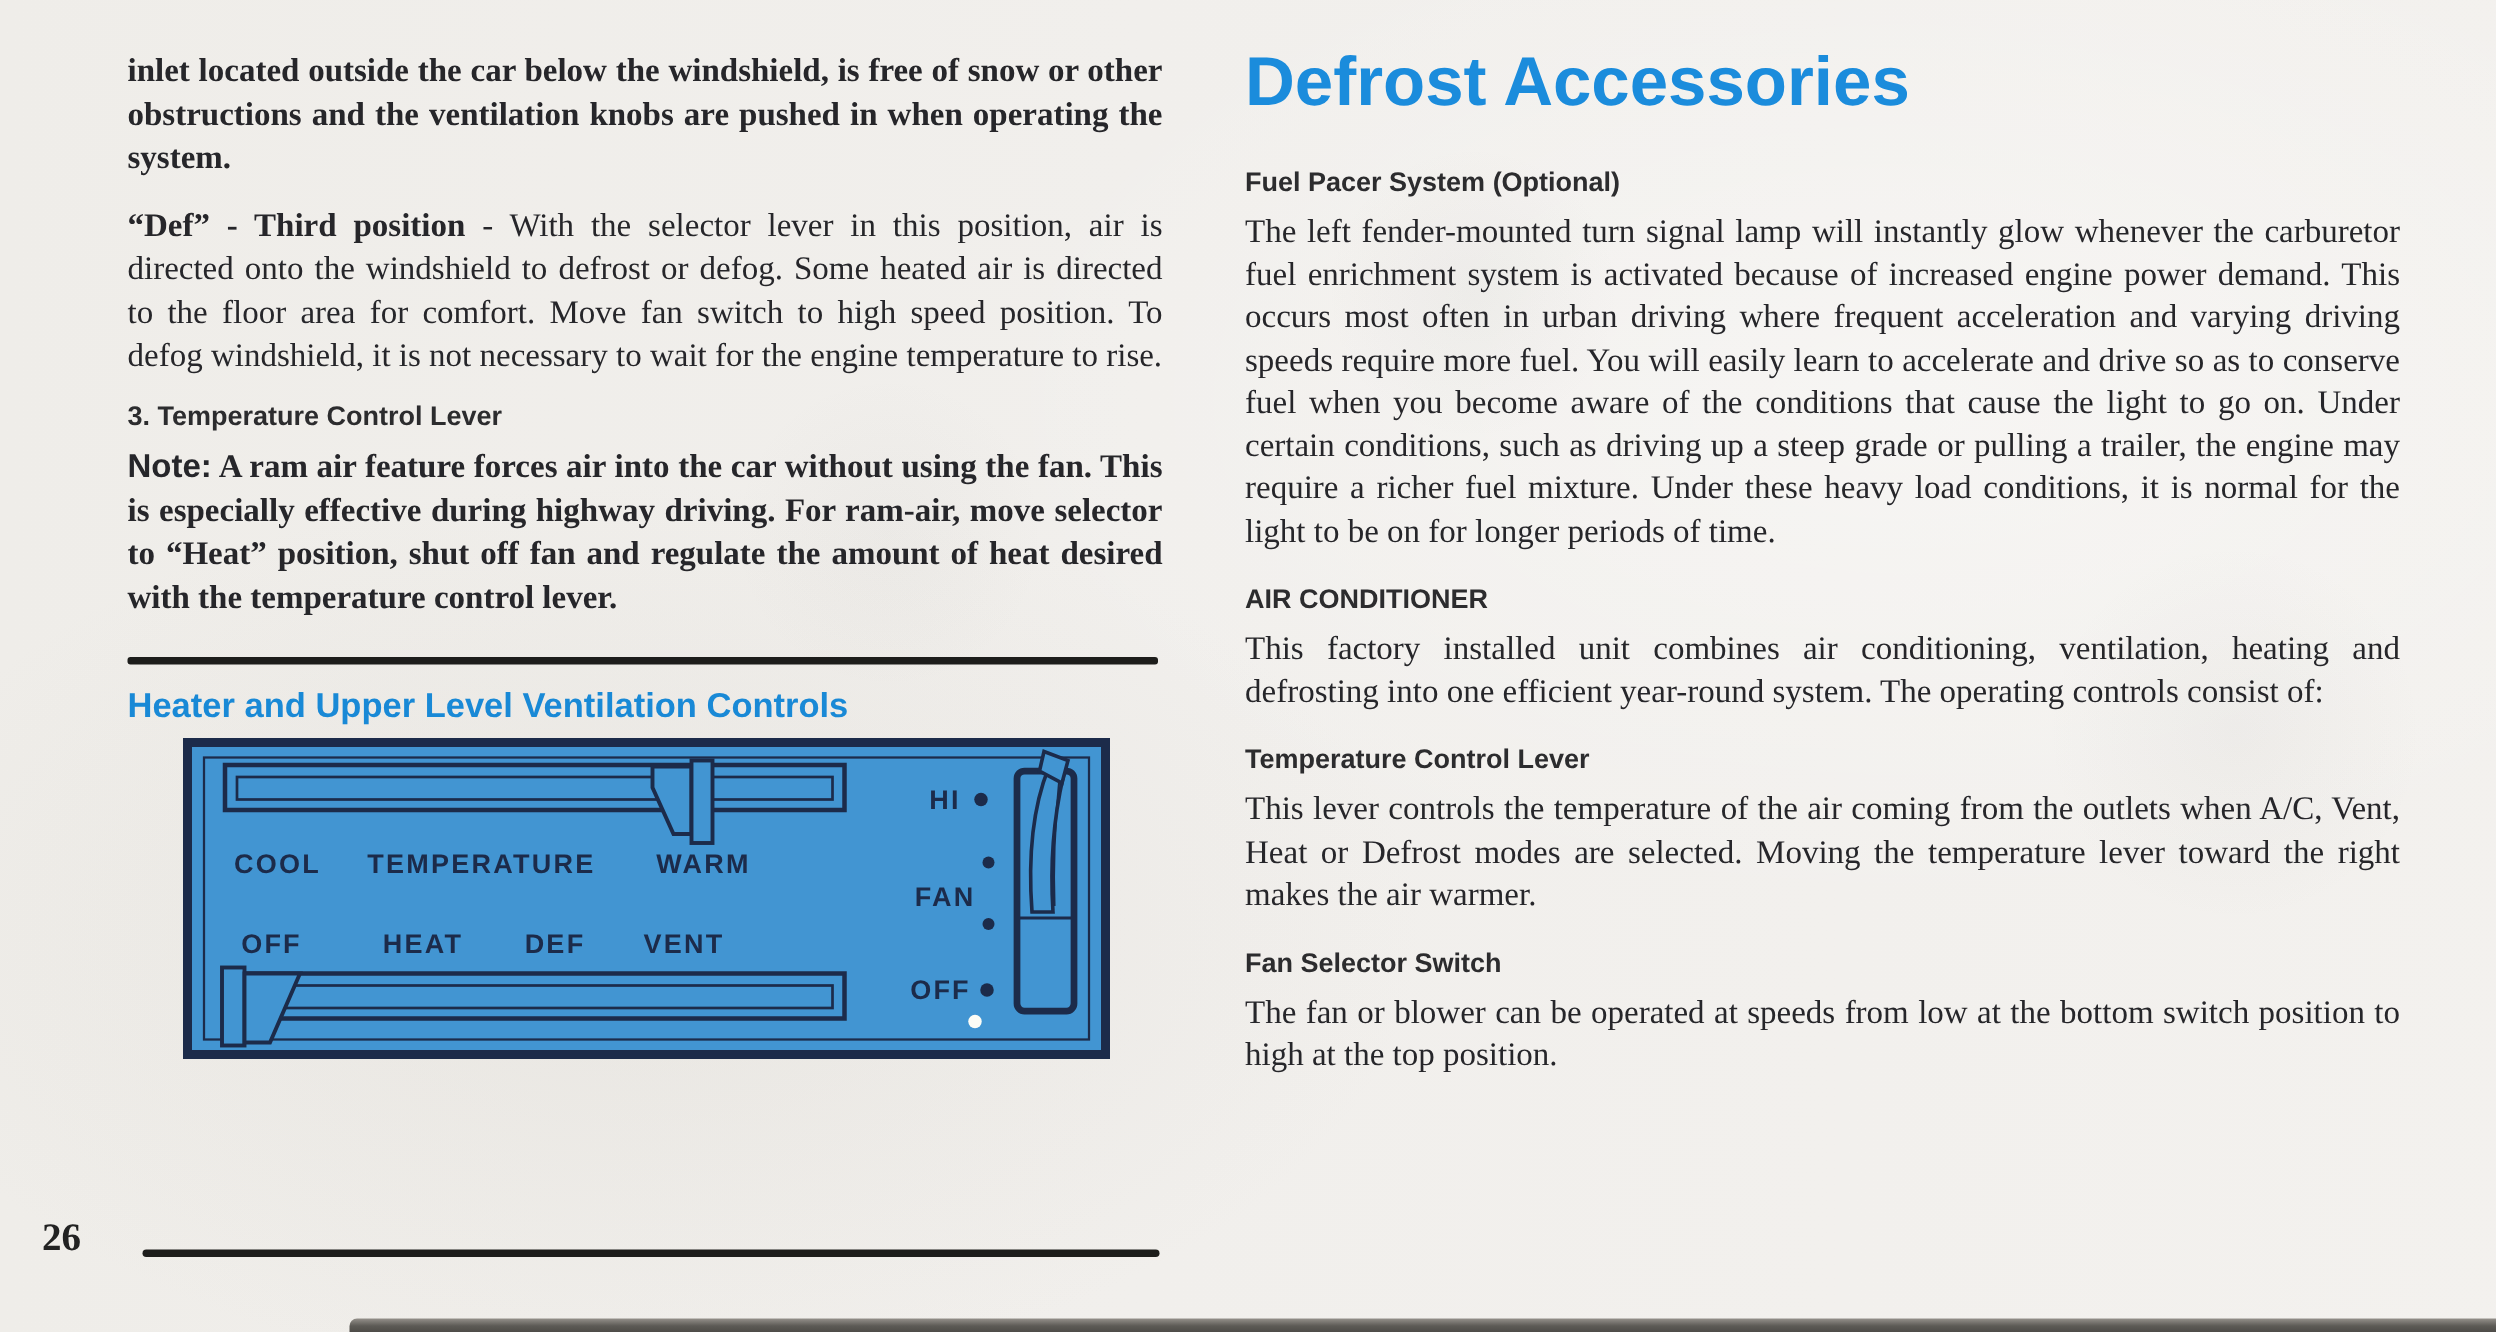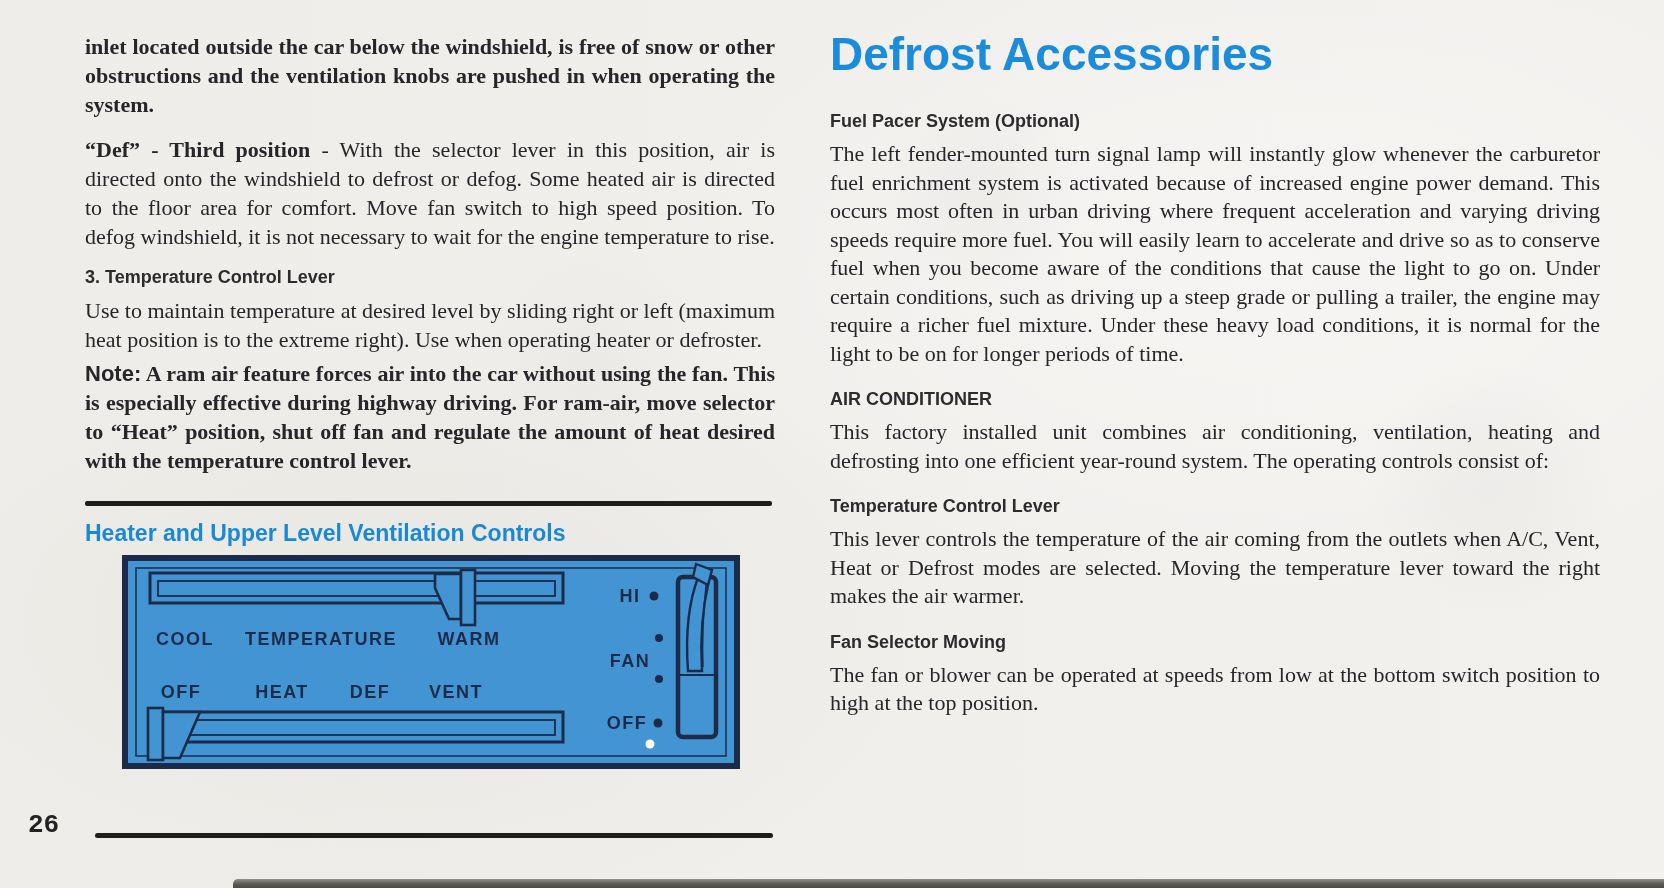--- a/index.html
+++ b/index.html
@@ -67,21 +67,21 @@
 
   
   .col-right .doc-title{margin-top:30px;}
   .col-right .section{margin-top:0;}
   .col-right .section h2{margin-top:17px;margin-bottom:5px;}
   .col-right .section:first-of-type h2{margin-top:29px;}
 
   
   .page-number{
     position:absolute;left:28px;top:810px;
-    font-family:Liberation Mono, monospace;font-weight:bold;
+    font-family:Liberation Serif, serif;font-weight:bold;
     font-size:26px;color:#222;
   }
   .footer-rule{position:absolute;left:95px;top:833px;width:678px;height:5px;background:#1d1d1b;border-radius:3px;}
 
   
   .scan-edge-bottom{
     position:absolute;left:233px;right:0;bottom:0;height:9px;
     background:linear-gradient(180deg,#8a8680 0%,#4c4a45 55%,#3c3a36 100%);
     border-top-left-radius:5px;opacity:.9;
   }
@@ -100,21 +100,20 @@
 
 <div class="page">
 
   <div class="col-left">
     <p class="body bold-serif p1">inlet located outside the car below the windshield, is free of snow or other obstructions and the ventilation knobs are pushed in when operating the system.</p>
 
     <p class="body p2"><span class="lead-bold">“Def” - Third position</span><span> - With the selector lever in this position, air is directed onto the windshield to defrost or defog. Some heated air is directed to the floor area for comfort. Move fan switch to high speed position. To defog windshield, it is not necessary to wait for the engine temperature to rise.</span></p>
 
     <h2 class="section-h h3">3. Temperature Control Lever</h2>
 
-    <p class="body p3">Use to maintain temperature at desired level by sliding right or left (maximum heat position is to the extreme right). Use when operating heater or defroster.</p>
 
     <p class="body bold-serif note"><span class="sans">Note:</span><span> A ram air feature forces air into the car without using the fan. This is especially effective during highway driving. For ram-air, move selector to “Heat” position, shut off fan and regulate the amount of heat desired with the temperature control lever.</span></p>
 
     <div class="rule"></div>
 
     <h3 class="figure-title">Heater and Upper Level Ventilation Controls</h3>
 
     <div class="panel-wrap">
       <svg viewBox="0 0 618 214" width="618" height="214">
 
@@ -185,20 +184,20 @@
       <h2 class="section-h">AIR CONDITIONER</h2>
       <p class="body">This factory installed unit combines air conditioning, ventilation, heating and defrosting into one efficient year-round system. The operating controls consist of:</p>
     </div>
 
     <div class="section">
       <h2 class="section-h">Temperature Control Lever</h2>
       <p class="body">This lever controls the temperature of the air coming from the outlets when A/C, Vent, Heat or Defrost modes are selected. Moving the temperature lever toward the right makes the air warmer.</p>
     </div>
 
     <div class="section">
-      <h2 class="section-h">Fan Selector Moving</h2>
+      <h2 class="section-h">Fan Selector Switch</h2>
       <p class="body">The fan or blower can be operated at speeds from low at the bottom switch position to high at the top position.</p>
     </div>
   </div>
 
   <div class="scan-edge-bottom"></div>
   <div class="scan-edge-right"></div>
 </div>
 
 </body></html>

